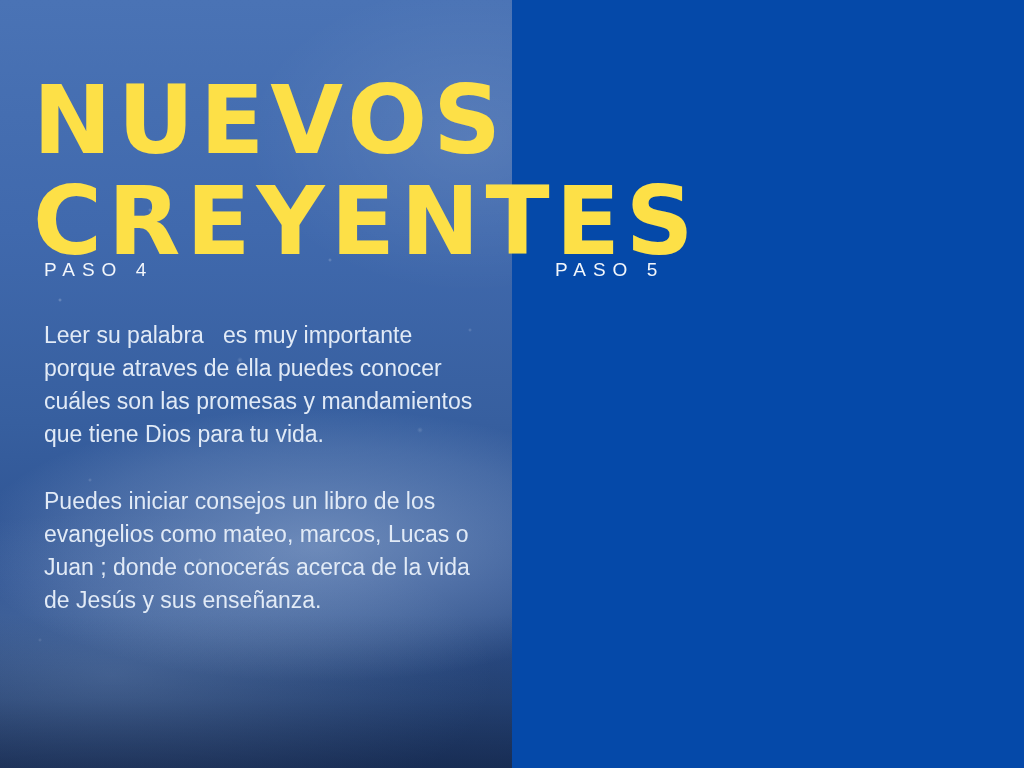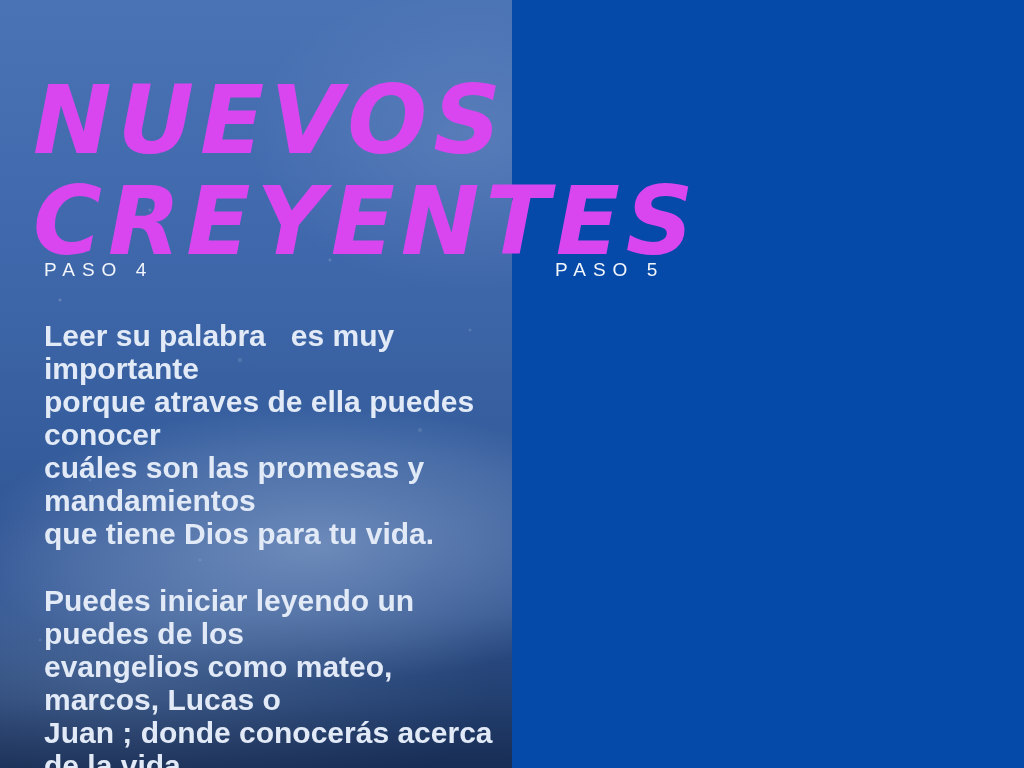--- a/index.html
+++ b/index.html
@@ -50,50 +50,49 @@
   .bg-right {
     position: absolute;
     left: 512px; top: 0;
     width: 512px; height: 768px;
     background: #0549a9;
   }
   .title {
     position: absolute;
     left: 33px; top: 7px;
     z-index: 3;
-    color: #d946ef;
+    color: #fde047;
     font-family: "DejaVu Sans", sans-serif;
     font-weight: 700;
     font-size: 94px;
     line-height: 101px;
     letter-spacing: 6px;
     white-space: nowrap;
-    font-style: italic;
   }
   .title span { display: block; }
   .col {
     position: absolute;
     top: 258px;
     z-index: 3;
   }
   .col-left  { left: 44px;  width: 468px; }
   .col-right { left: 555px; width: 462px; }
   .step-heading {
     margin: 0;
     font-size: 19px;
     line-height: 24px;
     letter-spacing: 7px;
     font-weight: 400;
     color: #f2f6fb;
   }
   .step-paragraph {
     margin: 34px 0 0 0;
-    font-size: 30px;
+    font-size: 23px;
     line-height: 33px;
-    font-weight: 700;
+    font-weight: 400;
     color: #e1eaf6;
     white-space: pre-wrap;
   }
   .step-paragraph:first-of-type { margin-top: 37px; }
 </style>
 </head>
 <body>
 
 <div class="slide">
 
@@ -107,21 +106,21 @@
     <span>NUEVOS</span>
     <span>CREYENTES</span>
   </h1>
 
   <div class="col col-left">
     <h2 class="step-heading">PASO 4</h2>
     <p class="step-paragraph">Leer su palabra   es muy importante
 porque atraves de ella puedes conocer
 cuáles son las promesas y mandamientos
 que tiene Dios para tu vida.</p>
-    <p class="step-paragraph">Puedes iniciar leyendo un puedes de los
+    <p class="step-paragraph">Puedes iniciar consejos un libro de los
 evangelios como mateo, marcos, Lucas o
 Juan ; donde conocerás acerca de la vida
 de Jesús y sus enseñanza.</p>
   </div>
 
   <div class="col col-right">
     <h2 class="step-heading">PASO 5</h2>
   </div>
 
 </div>

